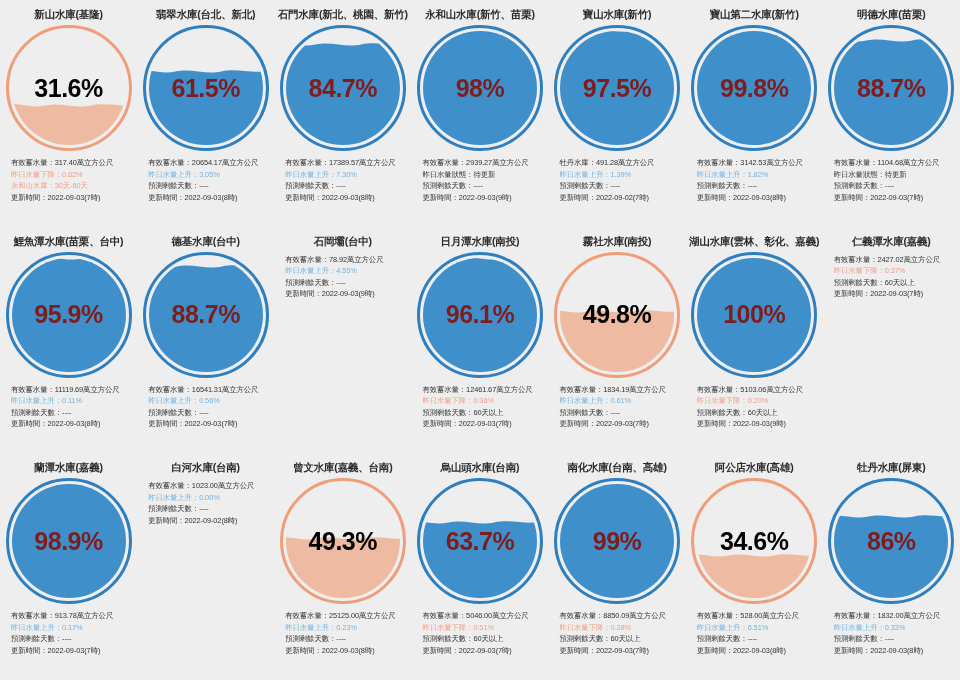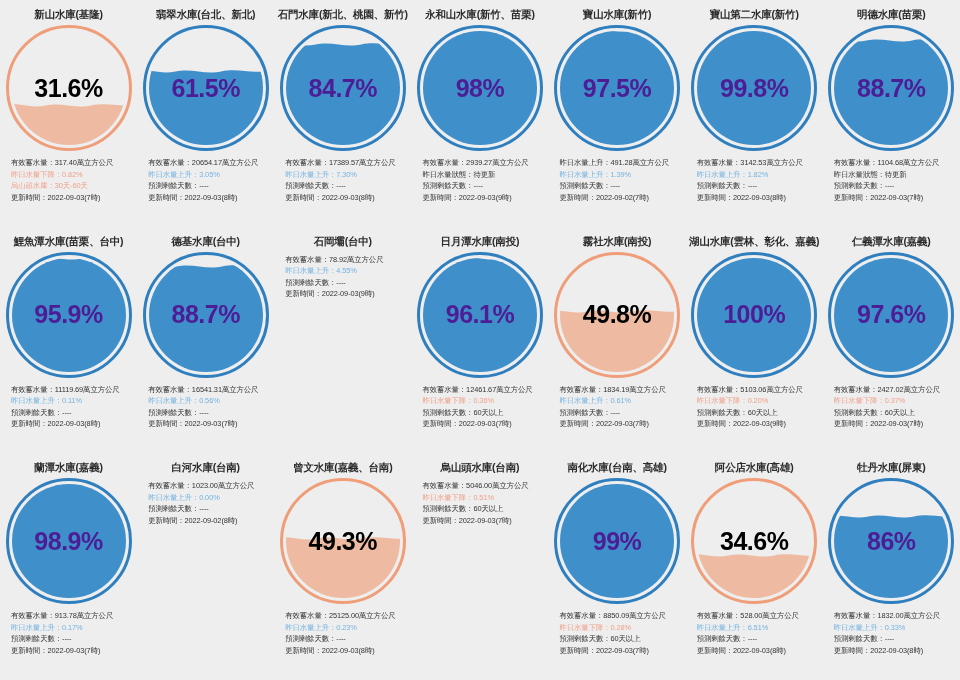--- a/index.html
+++ b/index.html
@@ -65,21 +65,21 @@
     height: 9px;
     top: -8px;
     overflow: hidden;
   }
   .wave svg { display: block; width: 100%; height: 100%; }
   .gauge-value {
     position: absolute; inset: 0;
     display: flex; align-items: center; justify-content: center;
     font-size: 25px;
     font-weight: bold;
-    color: #4c1d95;
+    color: #7f1d1d;
     letter-spacing: -0.5px;
     z-index: 5;
   }
   .gauge-value.low { color: #000000; }
   .stats {
     margin-top: 6px;
     width: 100%;
     padding-left: 11px;
     padding-right: 2px;
     font-size: 7.4px;
@@ -108,21 +108,21 @@
                 <path d="M0,4 C15,0 25,9 40,5 C55,1 65,9 80,5 C95,1 108,8 120,4 L120,10 L0,10 Z" fill="#eebba2"></path>
               </svg>
             </div>
           </div>
         </div>
         <div class="gauge-value low">31.6%</div>
       </div>
       <div class="stats">
         <div>有效蓄水量：317.40萬立方公尺</div>
         <div class="down">昨日水量下降：0.82%</div>
-        <div class="warn">烏山頭水庫：30天-60天</div>
+        <div class="warn">永和山水庫：30天-60天</div>
         <div>更新時間：2022-09-03(7時)</div>
       </div>
     </div>
     <div class="card">
       <div class="card-title">翡翠水庫(台北、新北)</div>
       <div class="gauge-wrap">
         <div class="gauge-ring"></div>
         <div class="gauge-inner">
           <div class="water" style="height: 61.5%;">
             <div class="wave" style="left: -7px;">
@@ -194,21 +194,21 @@
             <div class="wave" style="left: -8px;">
               <svg viewBox="0 0 120 10" preserveAspectRatio="none">
                 <path d="M0,5 C15,0 25,9 40,5 C55,1 65,9 80,5 C95,1 108,8 120,4 L120,10 L0,10 Z" fill="#3f8fcb"></path>
               </svg>
             </div>
           </div>
         </div>
         <div class="gauge-value">97.5%</div>
       </div>
       <div class="stats">
-        <div>昨日水量上升：491.28萬立方公尺</div>
+        <div>牡丹水庫：491.28萬立方公尺</div>
         <div class="up">昨日水量上升：1.39%</div>
         <div>預測剩餘天數：----</div>
         <div>更新時間：2022-09-02(7時)</div>
       </div>
     </div>
     <div class="card">
       <div class="card-title">寶山第二水庫(新竹)</div>
       <div class="gauge-wrap">
         <div class="gauge-ring"></div>
         <div class="gauge-inner">
@@ -353,33 +353,20 @@
       </div>
       <div class="stats">
         <div>有效蓄水量：5103.06萬立方公尺</div>
         <div class="down">昨日水量下降：0.20%</div>
         <div>預測剩餘天數：60天以上</div>
         <div>更新時間：2022-09-03(9時)</div>
       </div>
     </div>
     <div class="card">
       <div class="card-title">仁義潭水庫(嘉義)</div>
-      <div class="gauge-wrap">
-        <div class="gauge-ring"></div>
-        <div class="gauge-inner">
-          <div class="water" style="height: 97.6%;">
-            <div class="wave" style="left: -1px;">
-              <svg viewBox="0 0 120 10" preserveAspectRatio="none">
-                <path d="M0,5 C15,0 25,9 40,5 C55,1 65,9 80,5 C95,1 108,8 120,4 L120,10 L0,10 Z" fill="#3f8fcb"></path>
-              </svg>
-            </div>
-          </div>
-        </div>
-        <div class="gauge-value">97.6%</div>
-      </div>
       <div class="stats">
         <div>有效蓄水量：2427.02萬立方公尺</div>
         <div class="down">昨日水量下降：0.37%</div>
         <div>預測剩餘天數：60天以上</div>
         <div>更新時間：2022-09-03(7時)</div>
       </div>
     </div>
     <div class="card">
       <div class="card-title">蘭潭水庫(嘉義)</div>
       <div class="gauge-wrap">
@@ -428,20 +415,33 @@
       </div>
       <div class="stats">
         <div>有效蓄水量：25125.00萬立方公尺</div>
         <div class="up">昨日水量上升：0.23%</div>
         <div>預測剩餘天數：----</div>
         <div>更新時間：2022-09-03(8時)</div>
       </div>
     </div>
     <div class="card">
       <div class="card-title">烏山頭水庫(台南)</div>
+      <div class="gauge-wrap">
+        <div class="gauge-ring"></div>
+        <div class="gauge-inner">
+          <div class="water" style="height: 63.7%;">
+            <div class="wave" style="left: -9px;">
+              <svg viewBox="0 0 120 10" preserveAspectRatio="none">
+                <path d="M0,6 C15,0 25,9 40,5 C55,1 65,9 80,5 C95,1 108,8 120,4 L120,10 L0,10 Z" fill="#3f8fcb"></path>
+              </svg>
+            </div>
+          </div>
+        </div>
+        <div class="gauge-value">63.7%</div>
+      </div>
       <div class="stats">
         <div>有效蓄水量：5046.00萬立方公尺</div>
         <div class="down">昨日水量下降：0.51%</div>
         <div>預測剩餘天數：60天以上</div>
         <div>更新時間：2022-09-03(7時)</div>
       </div>
     </div>
     <div class="card">
       <div class="card-title">南化水庫(台南、高雄)</div>
       <div class="gauge-wrap">

